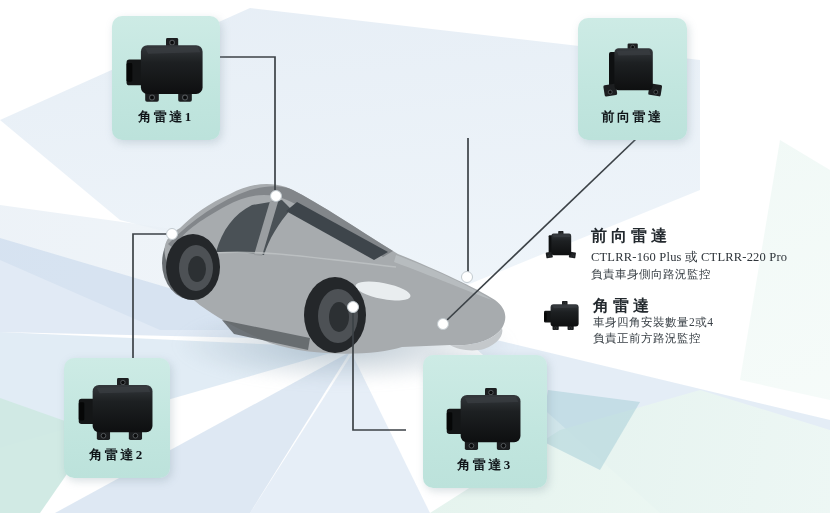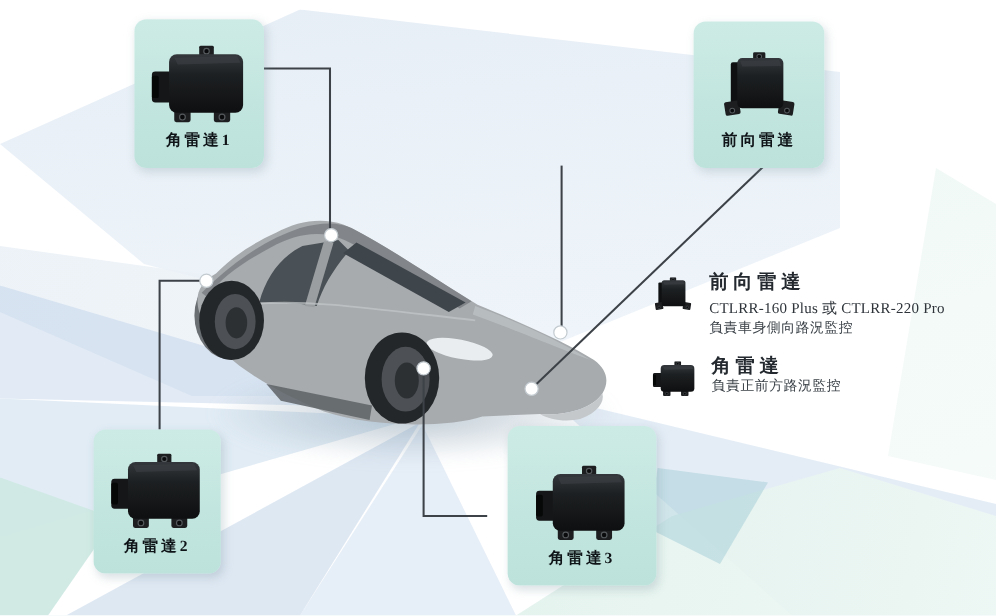--- a/index.html
+++ b/index.html
@@ -195,21 +195,21 @@
   </div>
 
 
   <div class="card" style="left:578px;top:18px;width:109px;height:122px">
     <svg class="device" width="66" height="61" viewBox="0 0 110 100">
         <use href="#sym-front"></use>
       </svg>
     <div class="card-label">前向雷達</div>
   </div>
 
-  <div class="card" style="left:78px;top:358px;width:106px;height:120px">
+  <div class="card" style="left:64px;top:358px;width:106px;height:120px">
     <svg class="device" width="78" height="64" viewBox="0 0 110 92">
         <use href="#sym-corner"></use>
       </svg>
     <div class="card-label">角雷達2</div>
   </div>
 
   <div class="card" style="left:423px;top:355px;width:124px;height:133px">
     <svg class="device" width="78" height="64" viewBox="0 0 110 92">
         <use href="#sym-corner"></use>
       </svg>
@@ -226,18 +226,19 @@
         <div class="legend-model">CTLRR-160 Plus 或 CTLRR-220 Pro</div>
         <div class="legend-detail">負責車身側向路況監控</div>
       </div>
     </div>
     <div class="legend-entry">
       <svg class="legend-icon" width="36" height="30" viewBox="0 0 110 92">
           <use href="#sym-corner"></use>
         </svg>
       <div>
         <div class="legend-title">角雷達</div>
+        <div class="legend-detail">車身四角安裝數量2或4</div>
         <div class="legend-detail">負責正前方路況監控</div>
       </div>
     </div>
   </div>
 
 </div>
 
 </body></html>

